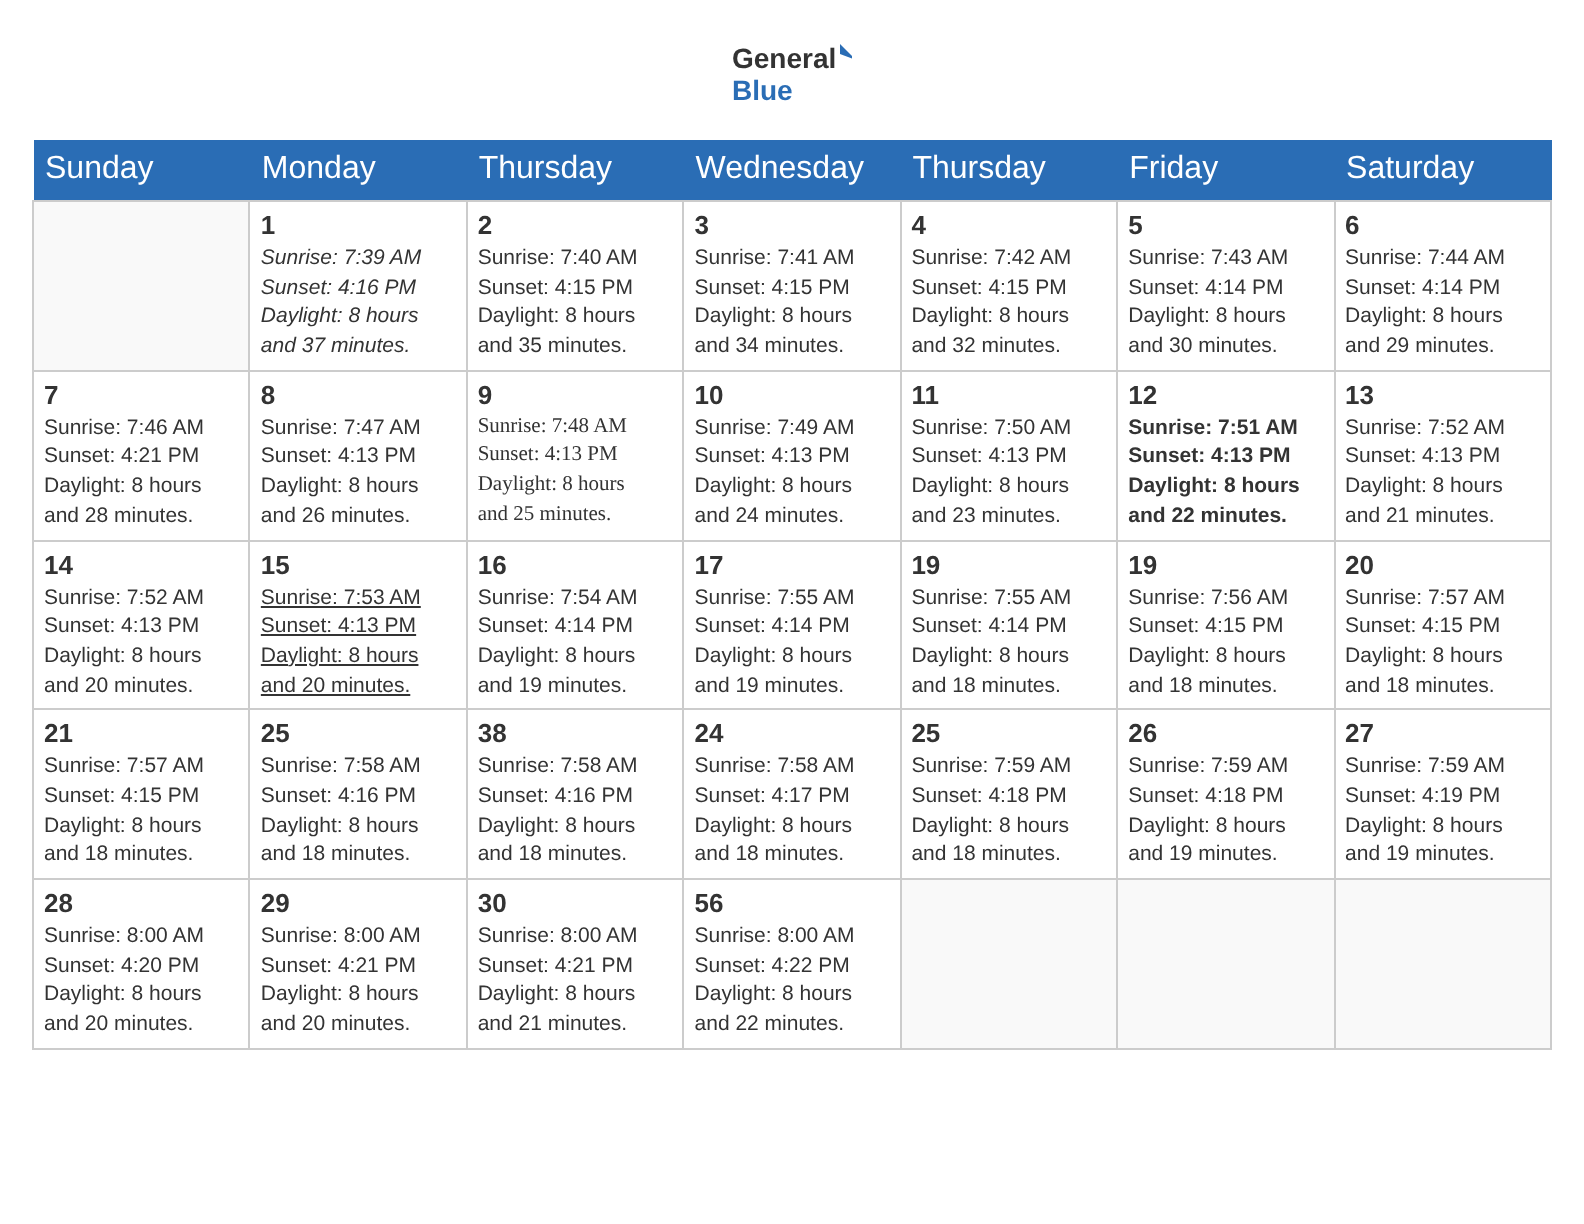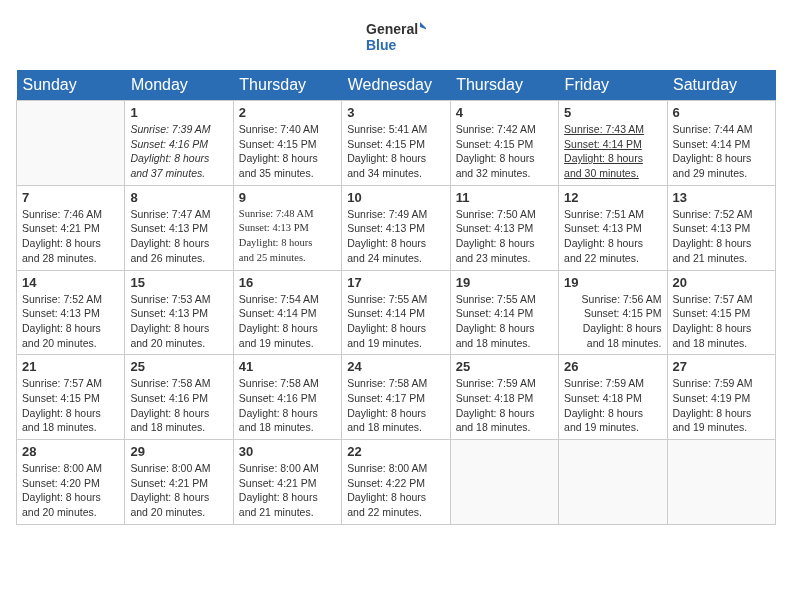--- a/index.html
+++ b/index.html
@@ -109,35 +109,35 @@
         </td>
         <td>
           <div class="day-number">2</div>
           <div class="day-info" style="white-space: pre-line;">Sunrise: 7:40 AM
 Sunset: 4:15 PM
 Daylight: 8 hours
 and 35 minutes.</div>
         </td>
         <td>
           <div class="day-number">3</div>
-          <div class="day-info" style="white-space: pre-line;">Sunrise: 5:41 AM
+          <div class="day-info" style="white-space: pre-line;">Sunrise: 7:41 AM
 Sunset: 4:15 PM
 Daylight: 8 hours
 and 34 minutes.</div>
         </td>
         <td>
           <div class="day-number">4</div>
           <div class="day-info" style="white-space: pre-line;">Sunrise: 7:42 AM
 Sunset: 4:15 PM
 Daylight: 8 hours
 and 32 minutes.</div>
         </td>
         <td>
           <div class="day-number">5</div>
-          <div class="day-info" style="white-space: pre-line; text-decoration: underline;">Sunrise: 7:43 AM
+          <div class="day-info" style="white-space: pre-line;">Sunrise: 7:43 AM
 Sunset: 4:14 PM
 Daylight: 8 hours
 and 30 minutes.</div>
         </td>
         <td>
           <div class="day-number">6</div>
           <div class="day-info" style="white-space: pre-line;">Sunrise: 7:44 AM
 Sunset: 4:14 PM
 Daylight: 8 hours
 and 29 minutes.</div>
@@ -174,21 +174,21 @@
         </td>
         <td>
           <div class="day-number">11</div>
           <div class="day-info" style="white-space: pre-line;">Sunrise: 7:50 AM
 Sunset: 4:13 PM
 Daylight: 8 hours
 and 23 minutes.</div>
         </td>
         <td>
           <div class="day-number">12</div>
-          <div class="day-info" style="white-space: pre-line;">Sunrise: 7:51 AM
+          <div class="day-info" style="white-space: pre-line; font-weight: bold;">Sunrise: 7:51 AM
 Sunset: 4:13 PM
 Daylight: 8 hours
 and 22 minutes.</div>
         </td>
         <td>
           <div class="day-number">13</div>
           <div class="day-info" style="white-space: pre-line;">Sunrise: 7:52 AM
 Sunset: 4:13 PM
 Daylight: 8 hours
 and 21 minutes.</div>
@@ -197,21 +197,21 @@
       <tr>
         <td>
           <div class="day-number">14</div>
           <div class="day-info" style="white-space: pre-line;">Sunrise: 7:52 AM
 Sunset: 4:13 PM
 Daylight: 8 hours
 and 20 minutes.</div>
         </td>
         <td>
           <div class="day-number">15</div>
-          <div class="day-info" style="white-space: pre-line;">Sunrise: 7:53 AM
+          <div class="day-info" style="white-space: pre-line; text-decoration: underline;">Sunrise: 7:53 AM
 Sunset: 4:13 PM
 Daylight: 8 hours
 and 20 minutes.</div>
         </td>
         <td>
           <div class="day-number">16</div>
           <div class="day-info" style="white-space: pre-line;">Sunrise: 7:54 AM
 Sunset: 4:14 PM
 Daylight: 8 hours
 and 19 minutes.</div>
@@ -225,21 +225,21 @@
         </td>
         <td>
           <div class="day-number">19</div>
           <div class="day-info" style="white-space: pre-line;">Sunrise: 7:55 AM
 Sunset: 4:14 PM
 Daylight: 8 hours
 and 18 minutes.</div>
         </td>
         <td>
           <div class="day-number">19</div>
-          <div class="day-info" style="white-space: pre-line; text-align: right;">Sunrise: 7:56 AM
+          <div class="day-info" style="white-space: pre-line;">Sunrise: 7:56 AM
 Sunset: 4:15 PM
 Daylight: 8 hours
 and 18 minutes.</div>
         </td>
         <td>
           <div class="day-number">20</div>
           <div class="day-info" style="white-space: pre-line;">Sunrise: 7:57 AM
 Sunset: 4:15 PM
 Daylight: 8 hours
 and 18 minutes.</div>
@@ -254,21 +254,21 @@
 and 18 minutes.</div>
         </td>
         <td>
           <div class="day-number">25</div>
           <div class="day-info" style="white-space: pre-line;">Sunrise: 7:58 AM
 Sunset: 4:16 PM
 Daylight: 8 hours
 and 18 minutes.</div>
         </td>
         <td>
-          <div class="day-number">41</div>
+          <div class="day-number">38</div>
           <div class="day-info" style="white-space: pre-line;">Sunrise: 7:58 AM
 Sunset: 4:16 PM
 Daylight: 8 hours
 and 18 minutes.</div>
         </td>
         <td>
           <div class="day-number">24</div>
           <div class="day-info" style="white-space: pre-line;">Sunrise: 7:58 AM
 Sunset: 4:17 PM
 Daylight: 8 hours
@@ -312,21 +312,21 @@
 and 20 minutes.</div>
         </td>
         <td>
           <div class="day-number">30</div>
           <div class="day-info" style="white-space: pre-line;">Sunrise: 8:00 AM
 Sunset: 4:21 PM
 Daylight: 8 hours
 and 21 minutes.</div>
         </td>
         <td>
-          <div class="day-number">22</div>
+          <div class="day-number">56</div>
           <div class="day-info" style="white-space: pre-line;">Sunrise: 8:00 AM
 Sunset: 4:22 PM
 Daylight: 8 hours
 and 22 minutes.</div>
         </td>
         <td class="empty-cell"></td>
         <td class="empty-cell"></td>
         <td class="empty-cell"></td>
       </tr>
     </tbody>

